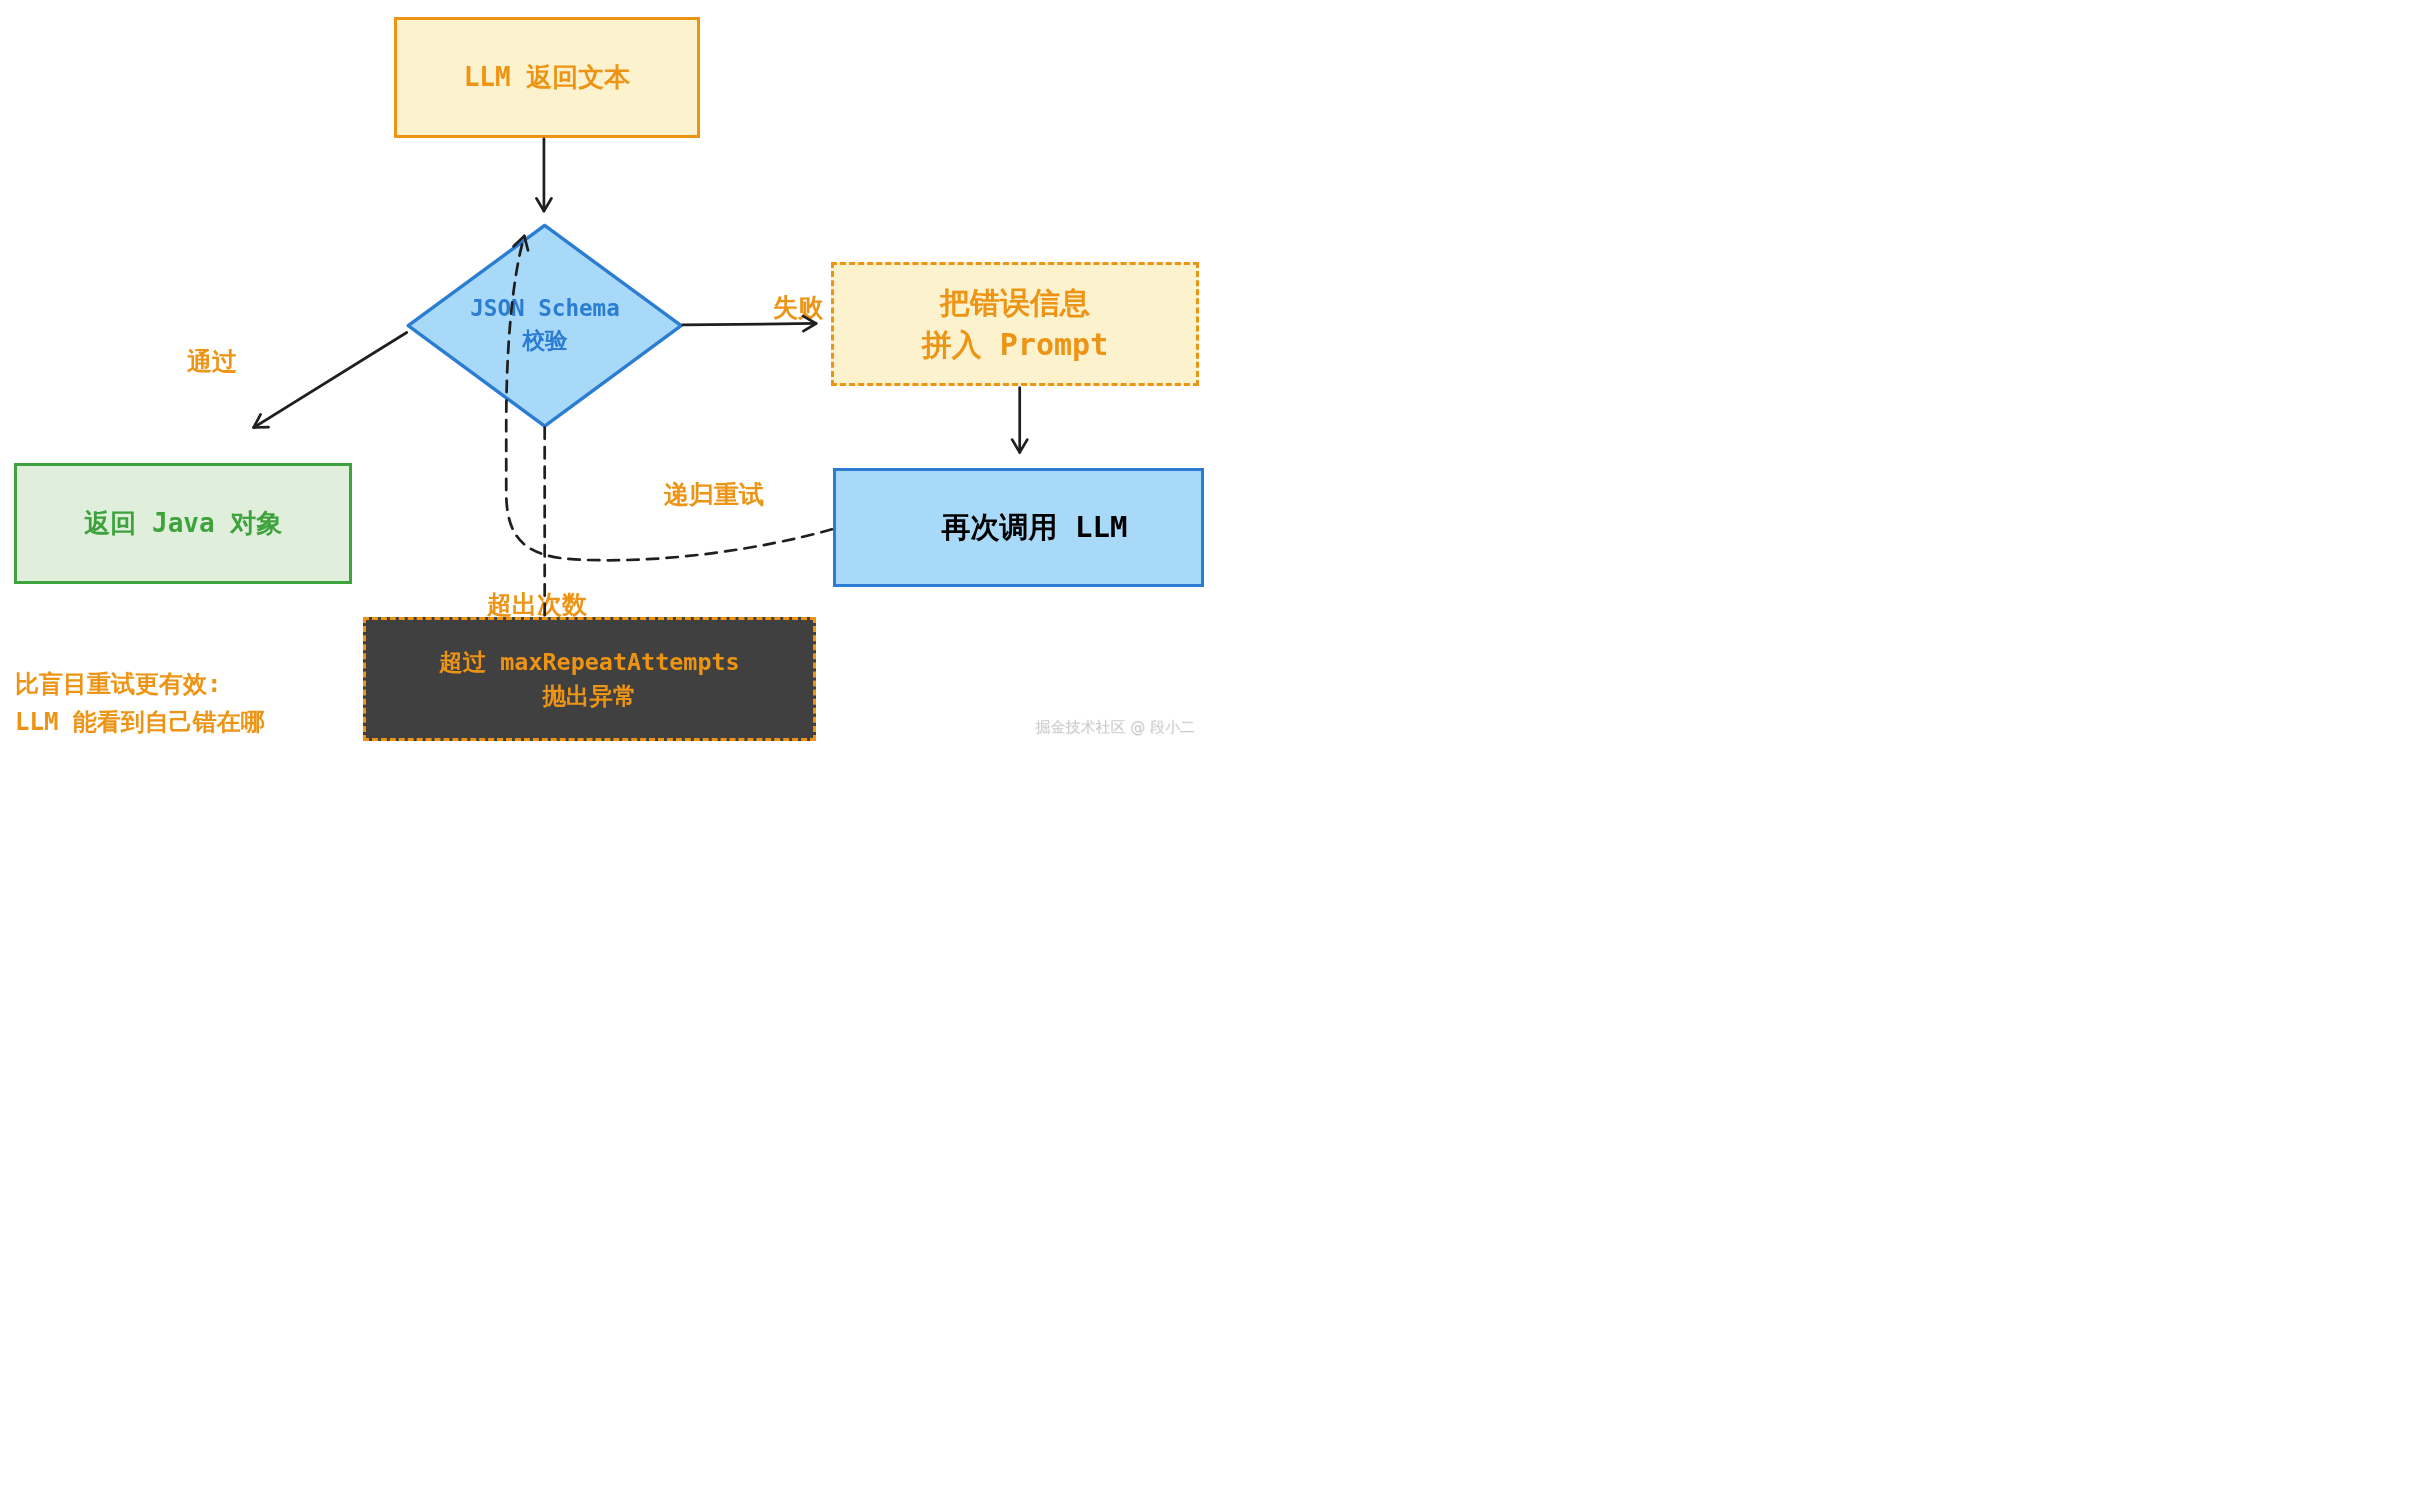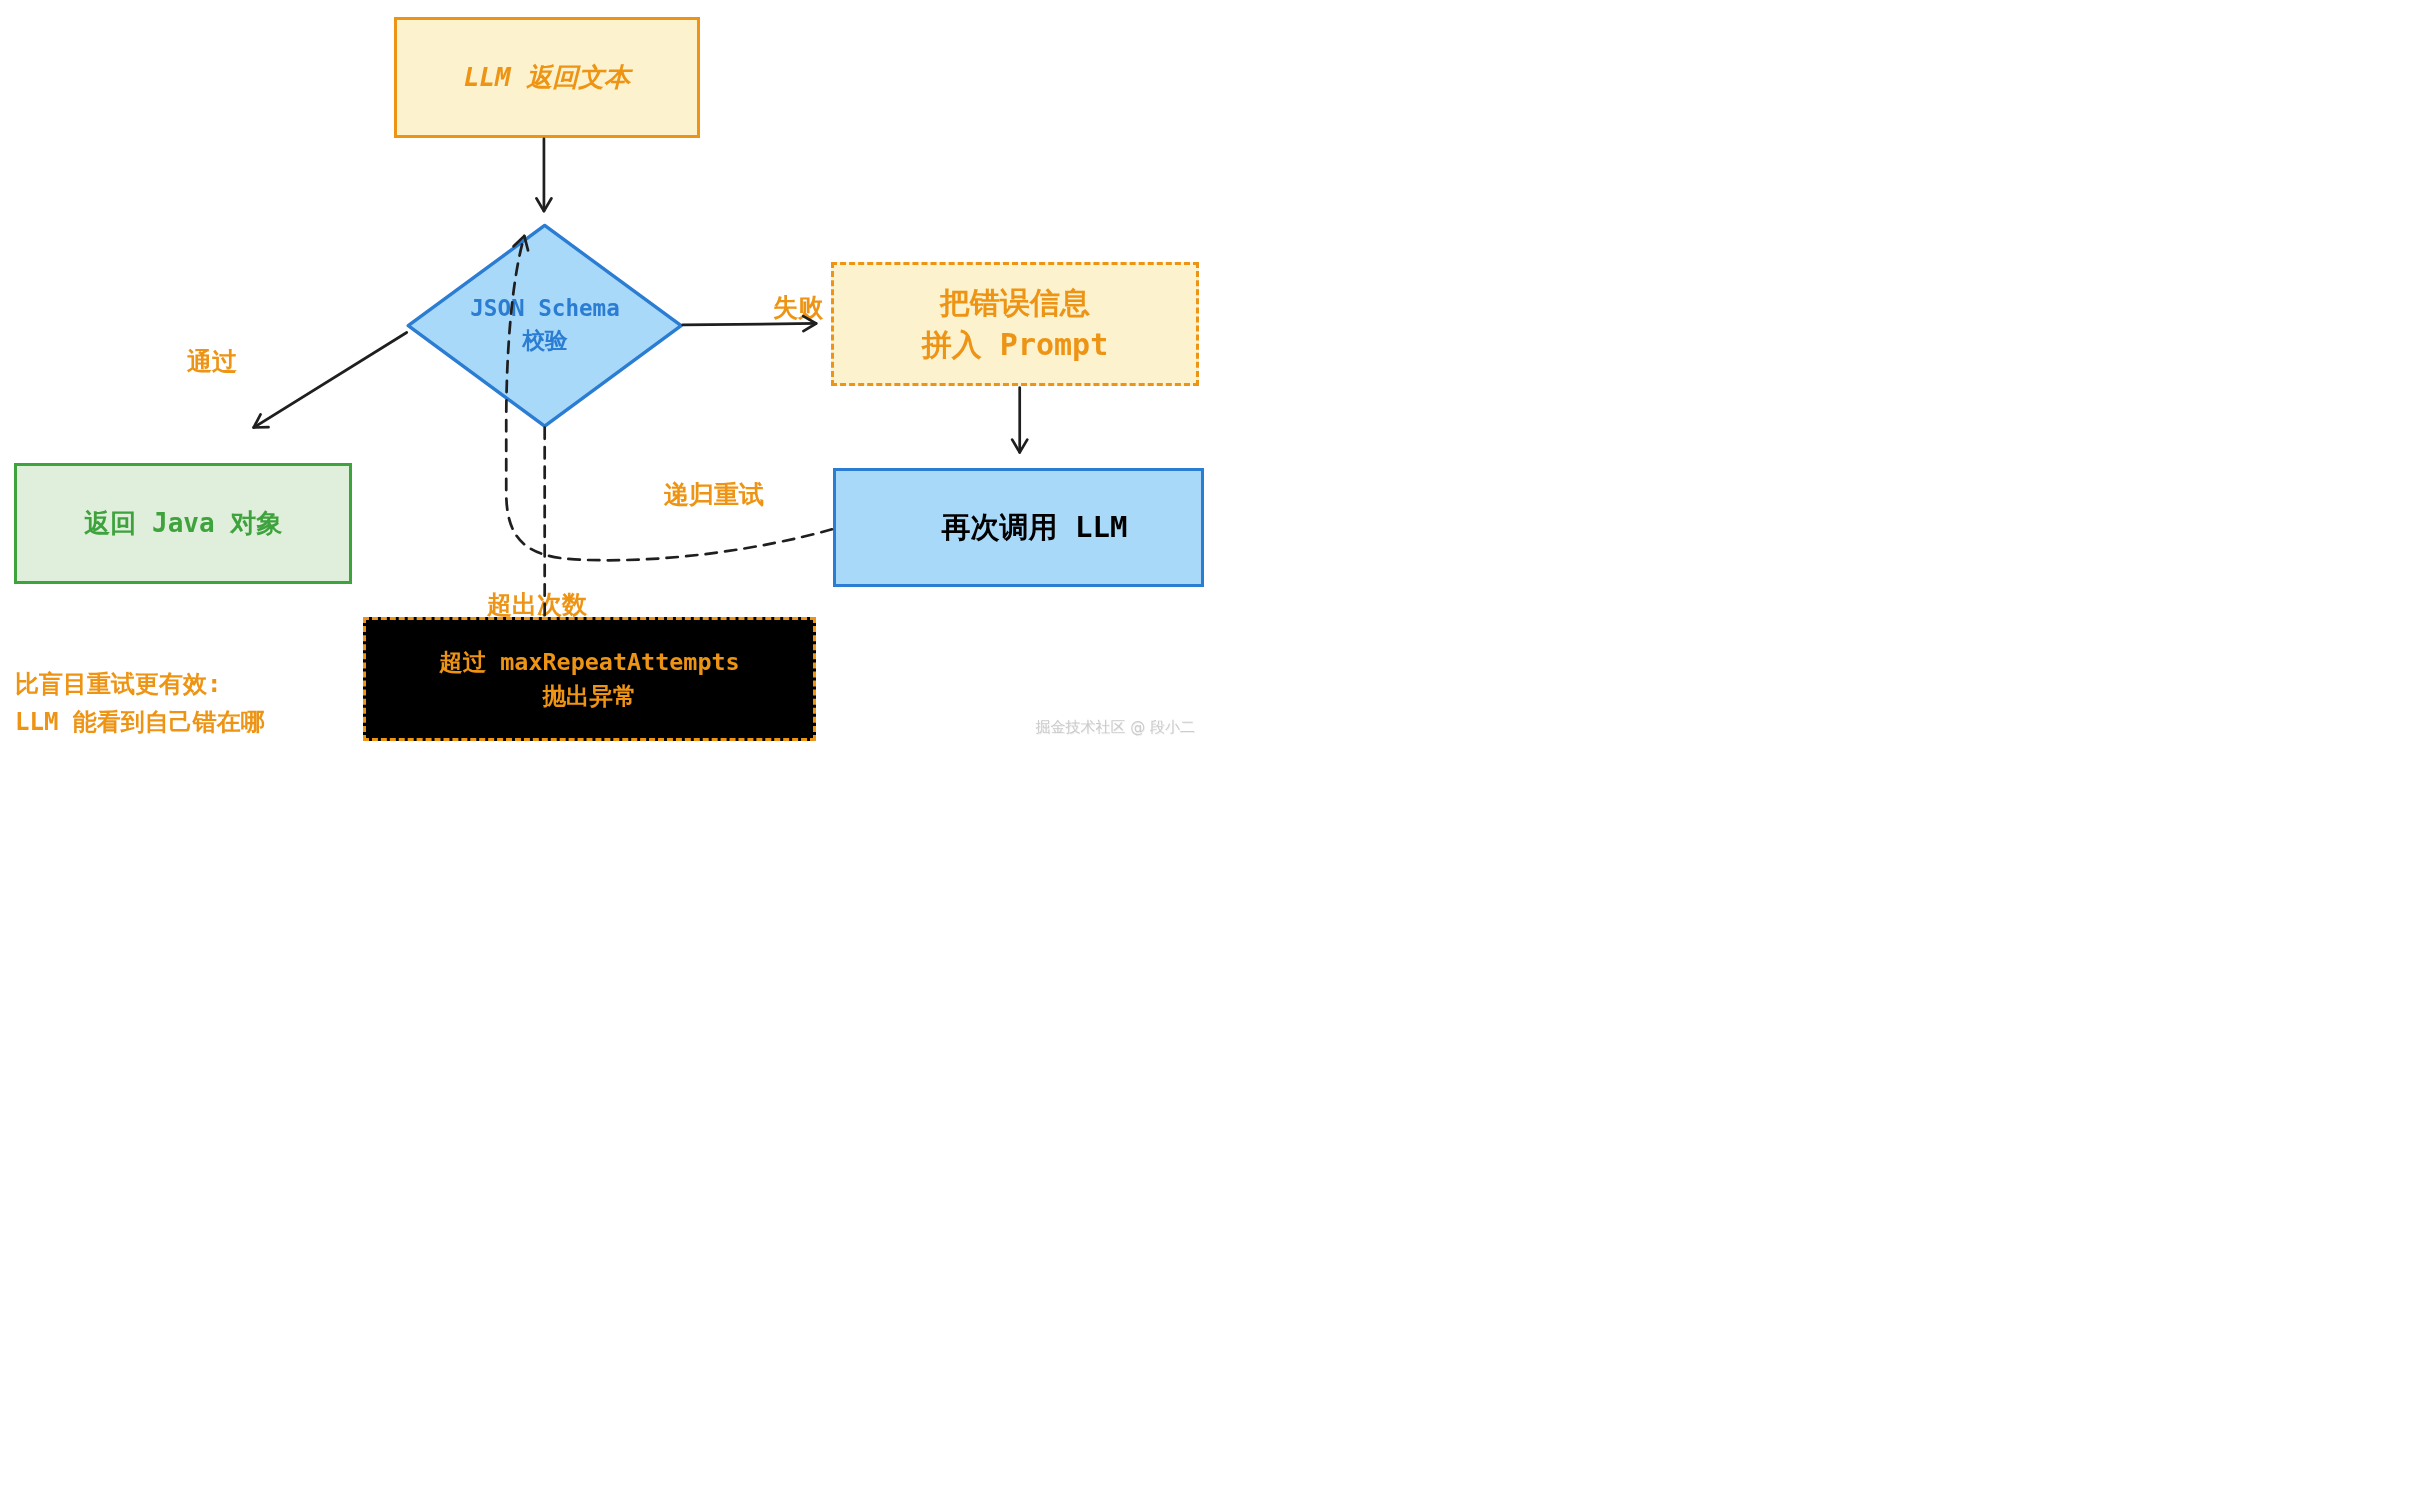--- a/index.html
+++ b/index.html
@@ -32,21 +32,20 @@
     box-sizing: border-box;
     font-weight: bold;
     white-space: nowrap;
   }
   .node-llm-output {
     left: 394px; top: 16.6px; width: 306px; height: 121px;
     background: #FCF2CE;
     border: 3.8px solid #EE9414;
     color: #EE9414;
     font-size: 26px;
-    font-style: italic;
   }
   .node-return-java {
     left: 14.3px; top: 439px; width: 338px; height: 121px;
     background: #E0EFDB;
     border: 3.8px solid #3EA23D;
     color: #3EA23D;
     font-size: 26px;
     margin-top: 24px;
   }
   .node-error-prompt {
@@ -60,21 +59,21 @@
   .node-recall-llm {
     left: 833px; top: 468px; width: 371px; height: 119px;
     background: #A9D9F8;
     border: 3.8px solid #2B7CD3;
     color: #000000;
     font-size: 29px;
     padding-left: 32px;
   }
   .node-throw-exception {
     left: 363px; top: 617px; width: 453px; height: 124px;
-    background: #000000;
+    background: #404040;
     border: 3.8px dashed #EE9414;
     color: #EE9414;
     font-size: 23.4px;
     line-height: 34px;
   }
   .diamond-label {
     position: absolute;
     left: 545px; top: 324px;
     transform: translate(-50%, -50%);
     text-align: center;

